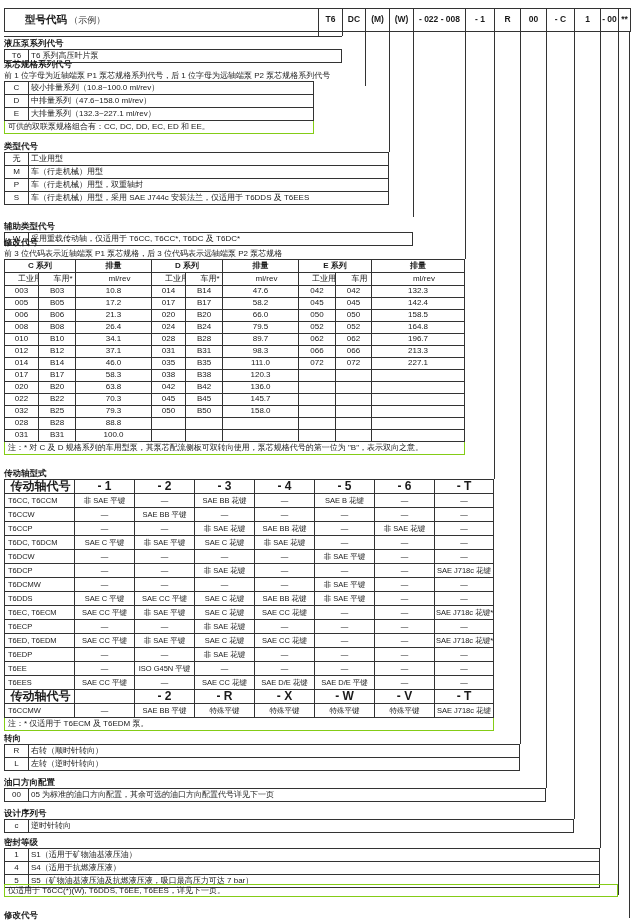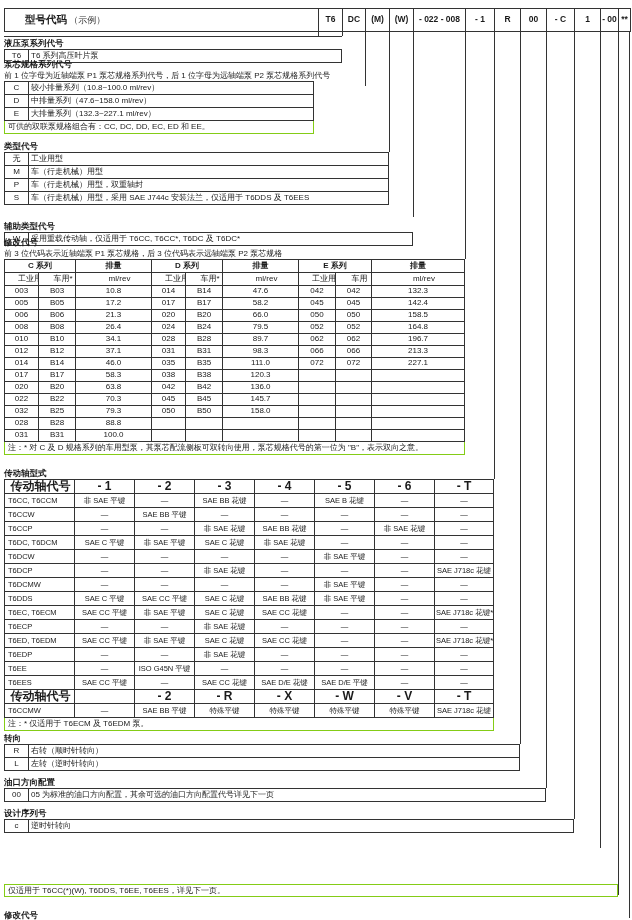--- a/index.html
+++ b/index.html
@@ -605,20 +605,43 @@
         </colgroup>
       <tbody>
           <tr>
         <td class="code">c</td>
         <td>逆时针转向</td>
       </tr>
     </tbody>
       </table>
   </div>
 
+  <div class="sec" style="top:836px;width:596px">
+    <div class="sec-title">密封等级</div>
+    <table class="kv kv-tight">
+      <colgroup>
+          <col style="width:24px">
+          <col>
+        </colgroup>
+      <tbody>
+          <tr>
+        <td class="code">1</td>
+        <td>S1（适用于矿物油基液压油）</td>
+      </tr>
+      <tr>
+        <td class="code">4</td>
+        <td>S4（适用于抗燃液压液）</td>
+      </tr>
+      <tr>
+        <td class="code">5</td>
+        <td>S5（矿物油基液压油及抗燃液压液，吸口最高压力可达 7 bar）</td>
+      </tr>
+    </tbody>
+      </table>
+  </div>
 
   <div class="sec" style="top:884px;width:614px">
     <div class="note-box">仅适用于 T6CC(*)(W), T6DDS, T6EE, T6EES，详见下一页。</div>
   </div>
 
   <div class="sec" style="top:909px;width:626px">
     <div class="sec-title">修改代号</div>
 
   </div>
 

